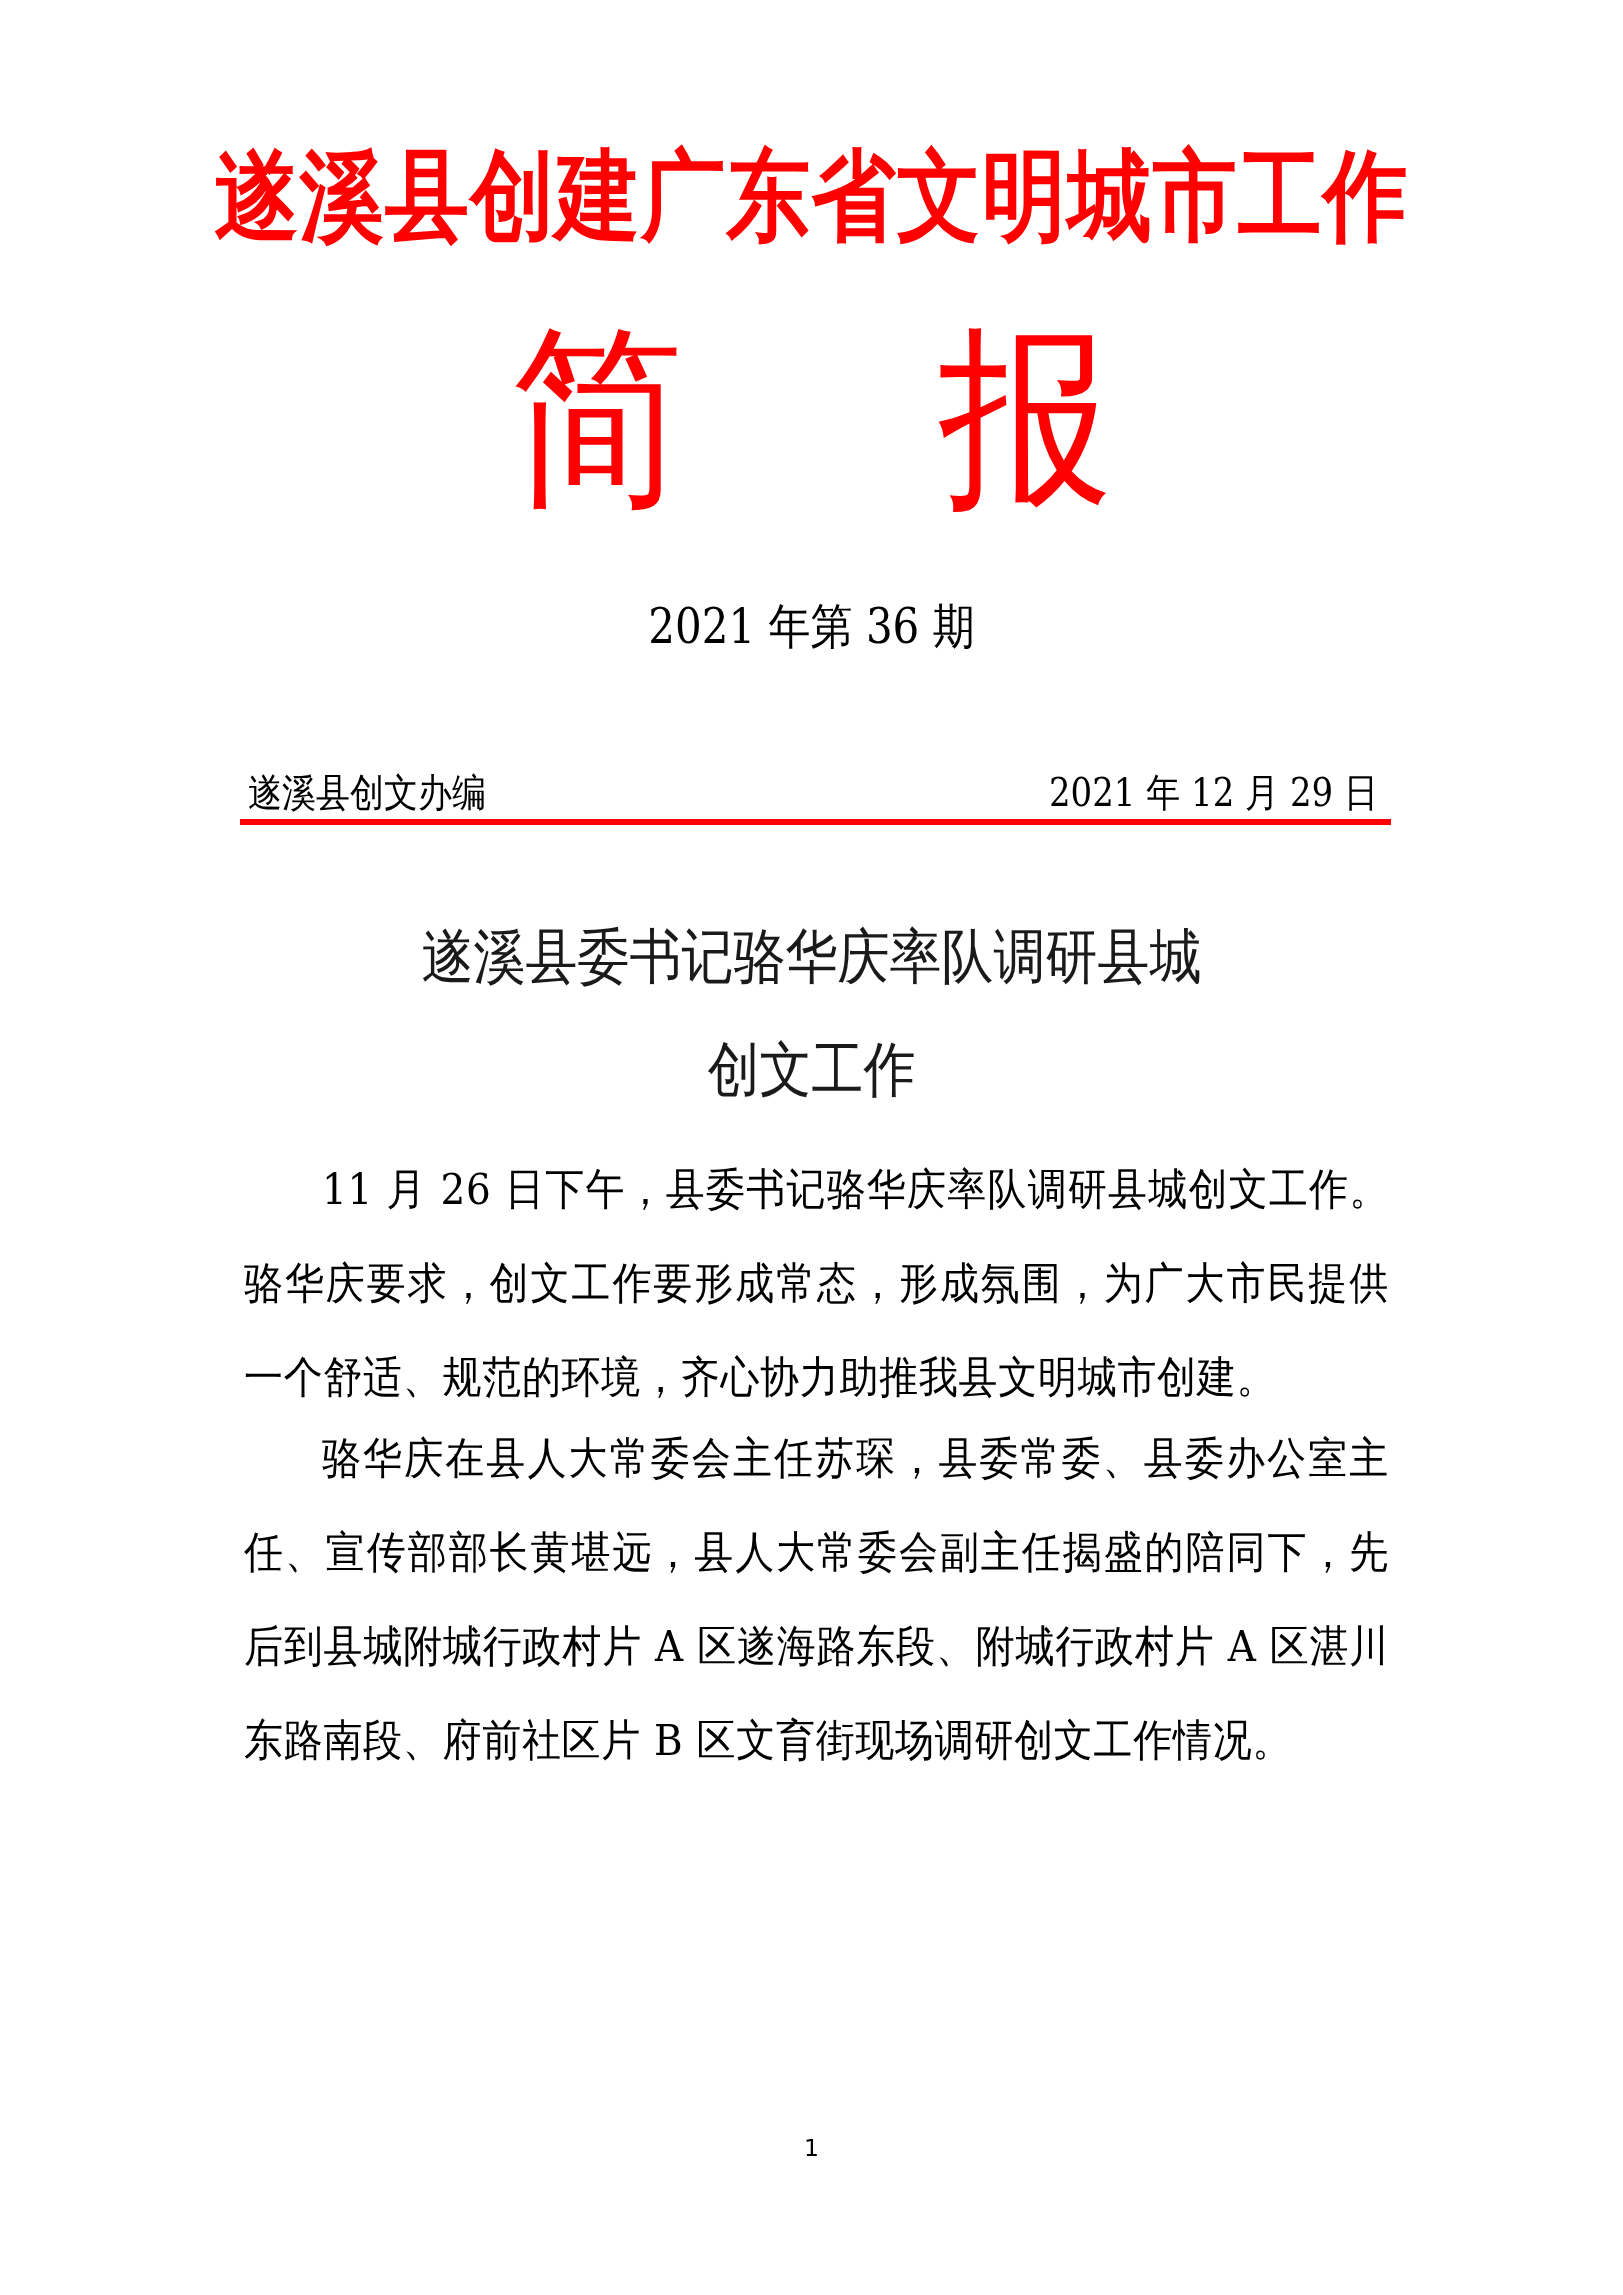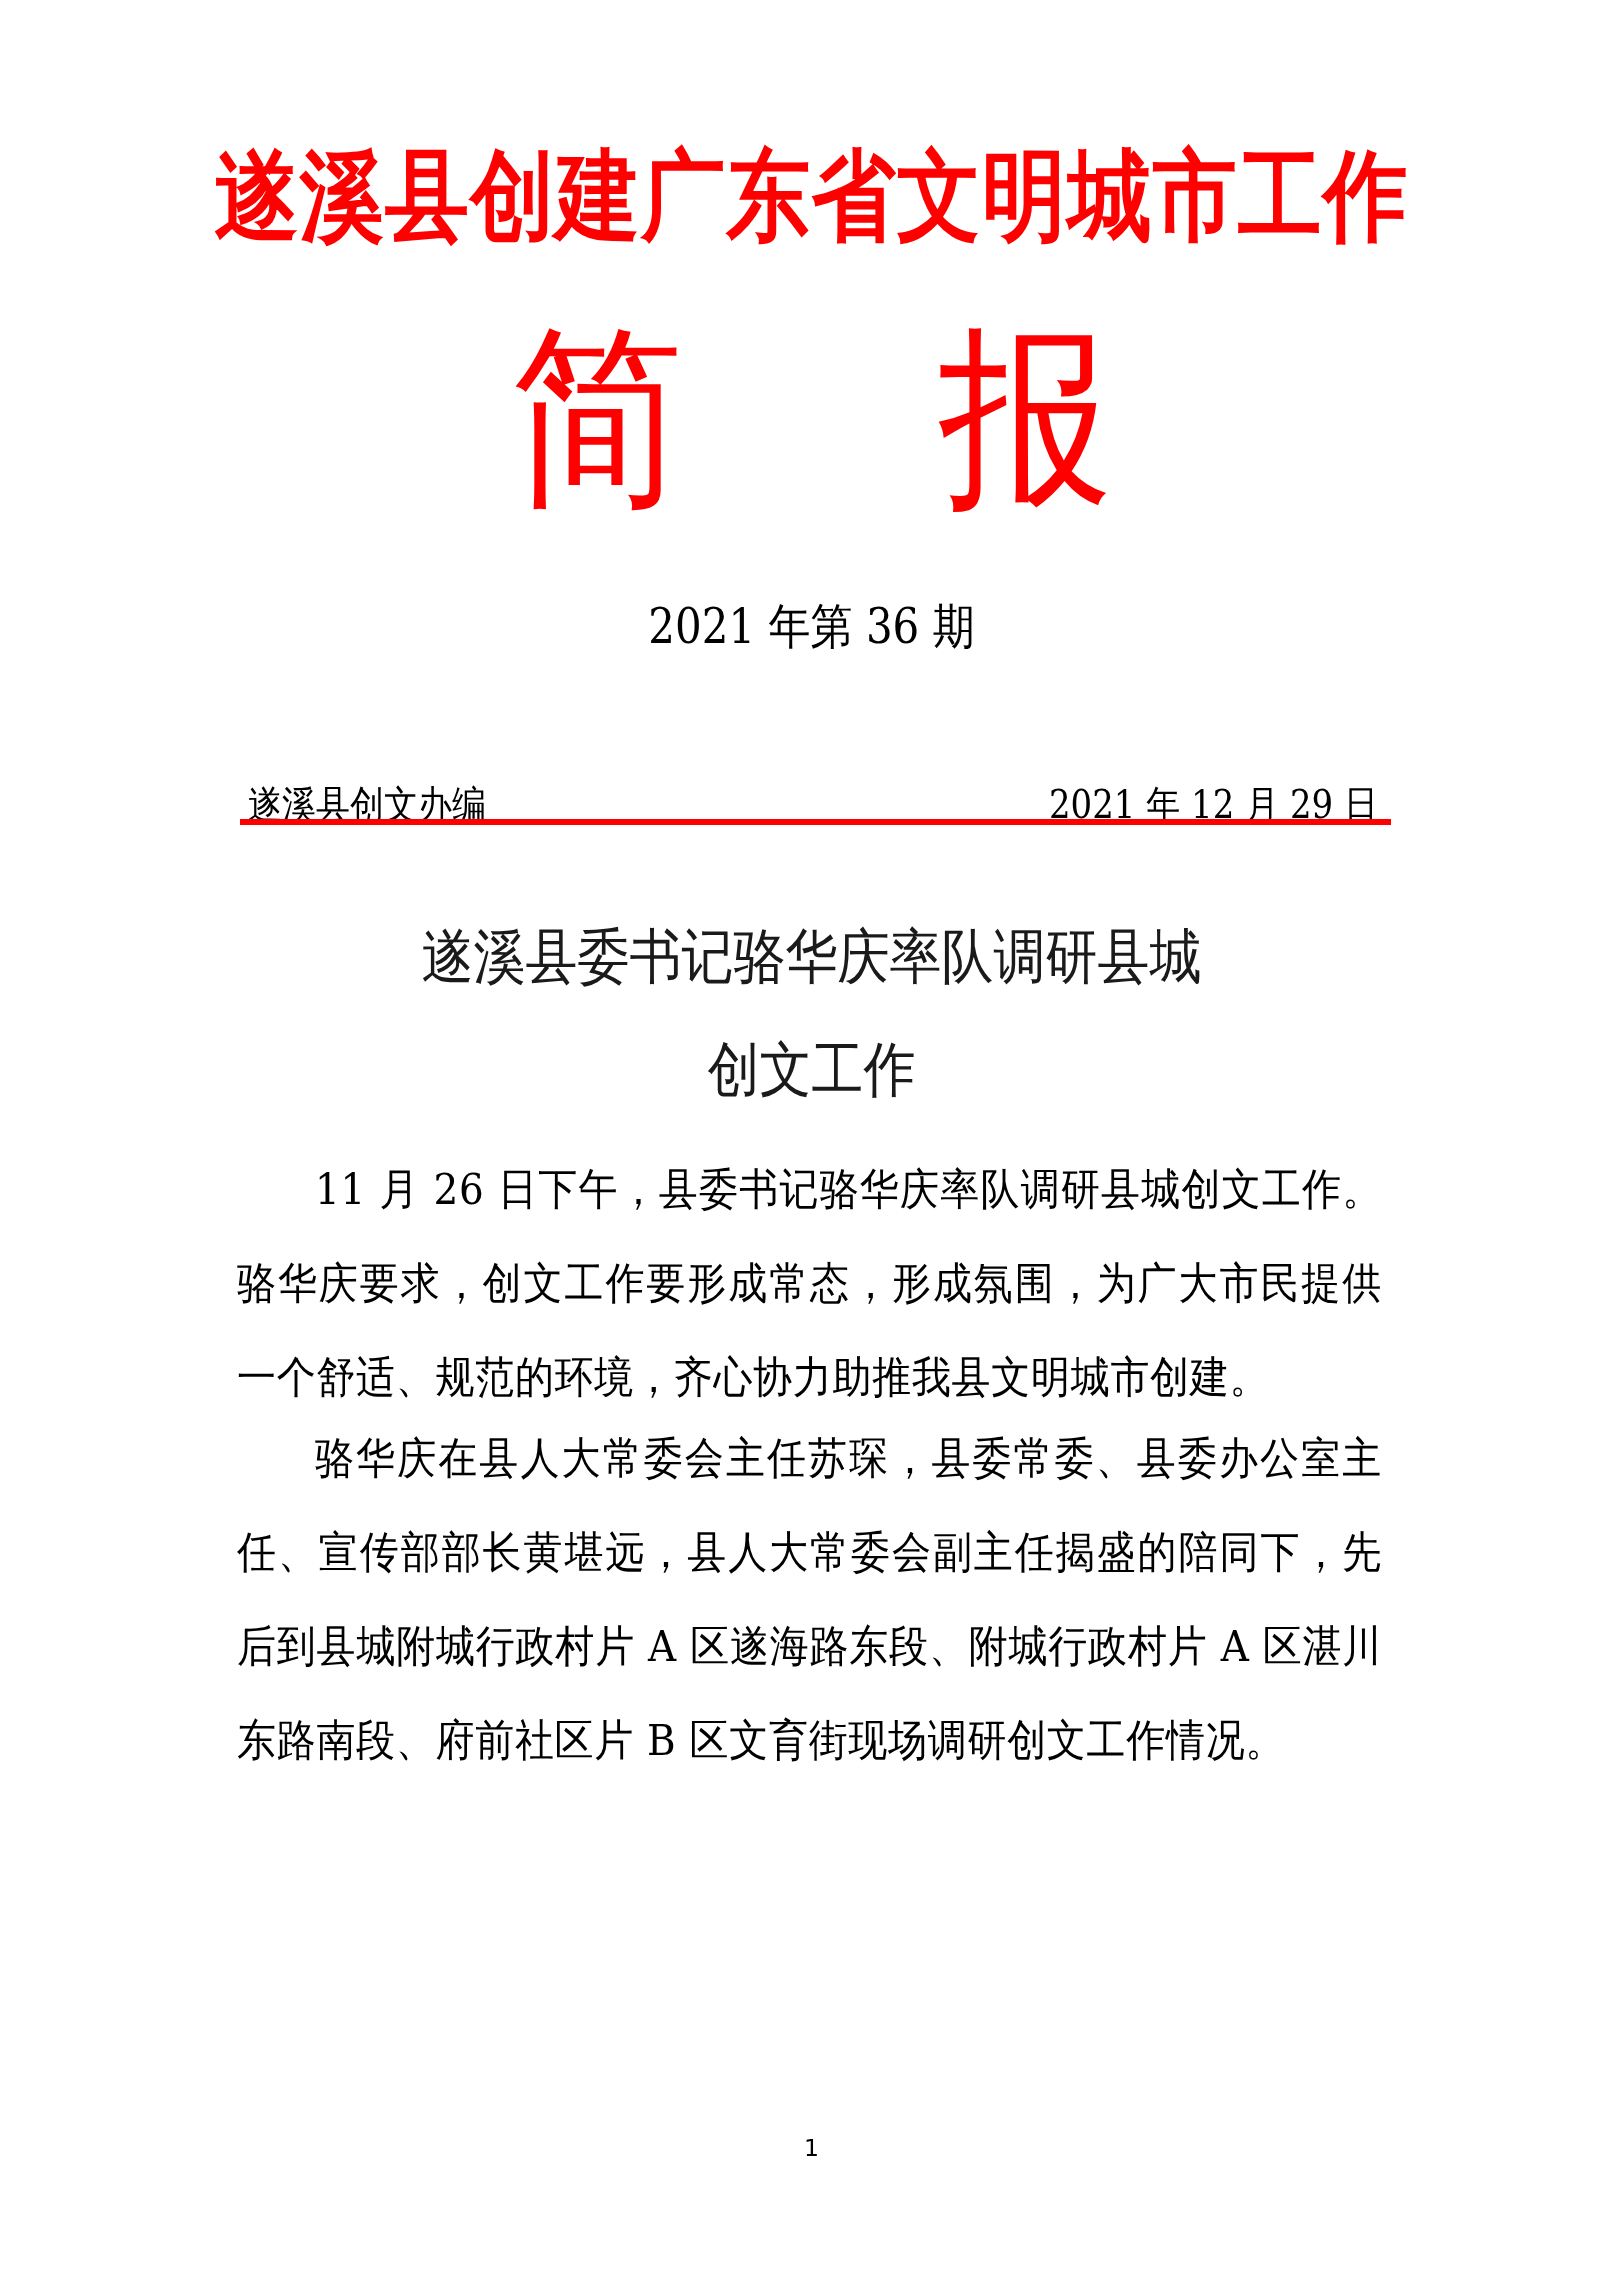--- a/index.html
+++ b/index.html
@@ -52,21 +52,20 @@
       transform: scaleY(1.15);
       transform-origin: center top;
     }
 
     .meta-row {
       left: 240px; width: 1151px;
       top: 766px;
       height: 46px;
       font-size: 34px;
       line-height: 46px;
-      margin-top: 12px;
     }
     .meta-row .left { position: absolute; left: 7.9px; top: 0; transform: scaleY(1.15); transform-origin: left top; }
     .meta-row .right { position: absolute; right: 13px; top: 0; transform: scaleY(1.15); transform-origin: right top; }
 
     .red-rule {
       left: 240px; width: 1151px;
       top: 819px; height: 5.9px;
       background: #ff0000;
     }
 
@@ -76,21 +75,21 @@
       text-align: center;
       font-size: 52px;
       line-height: 98px;
       color: #1a1a1a;
       transform: scaleY(1.15);
       transform-origin: center top;
     }
     .article-title div { display: block; }
 
     .body-text {
-      left: 237px; width: 1145px;
+      left: 244px; width: 1145px;
       top: 1142px;
       font-size: 39px;
       line-height: 84px;
       letter-spacing: 0.7px;
       text-align: justify;
     }
     .body-text p {
       margin: 0;
       text-indent: 2em;
       transform: scaleY(1.12);

